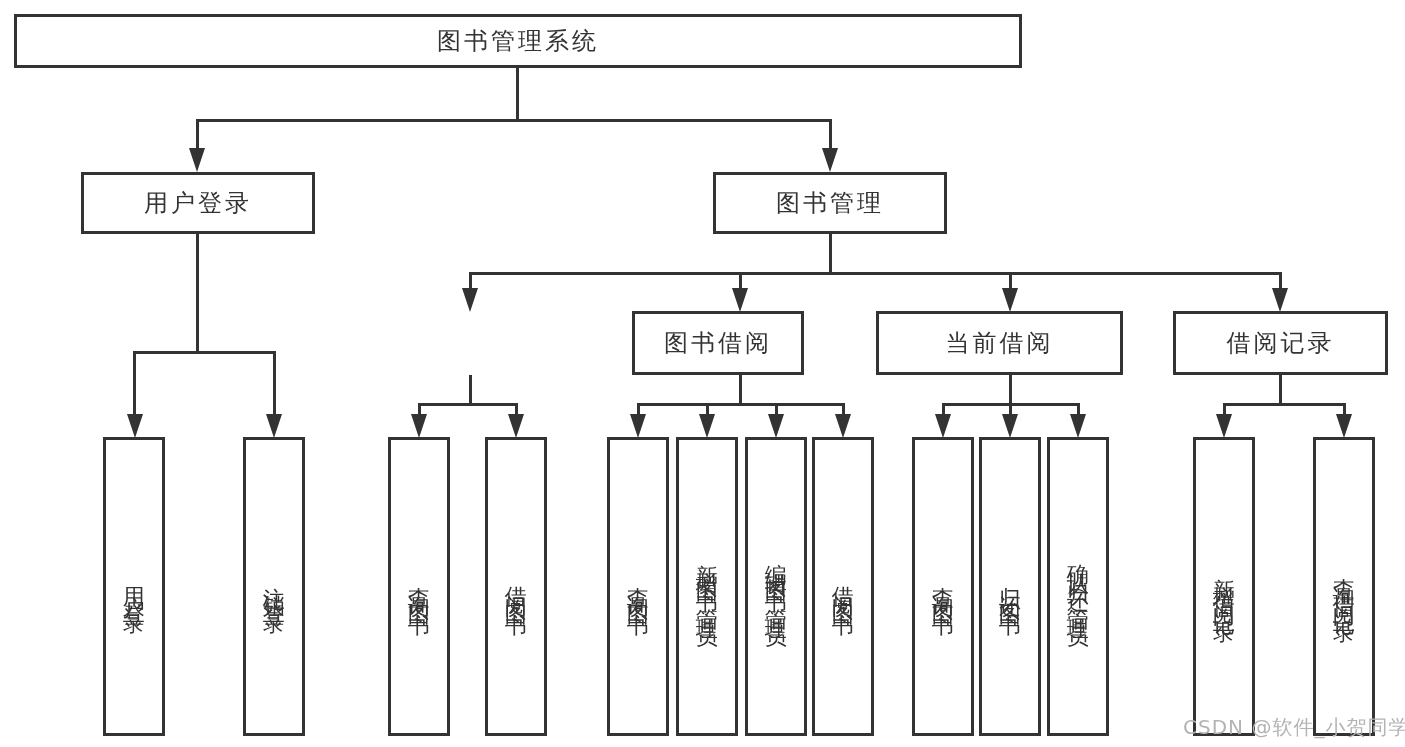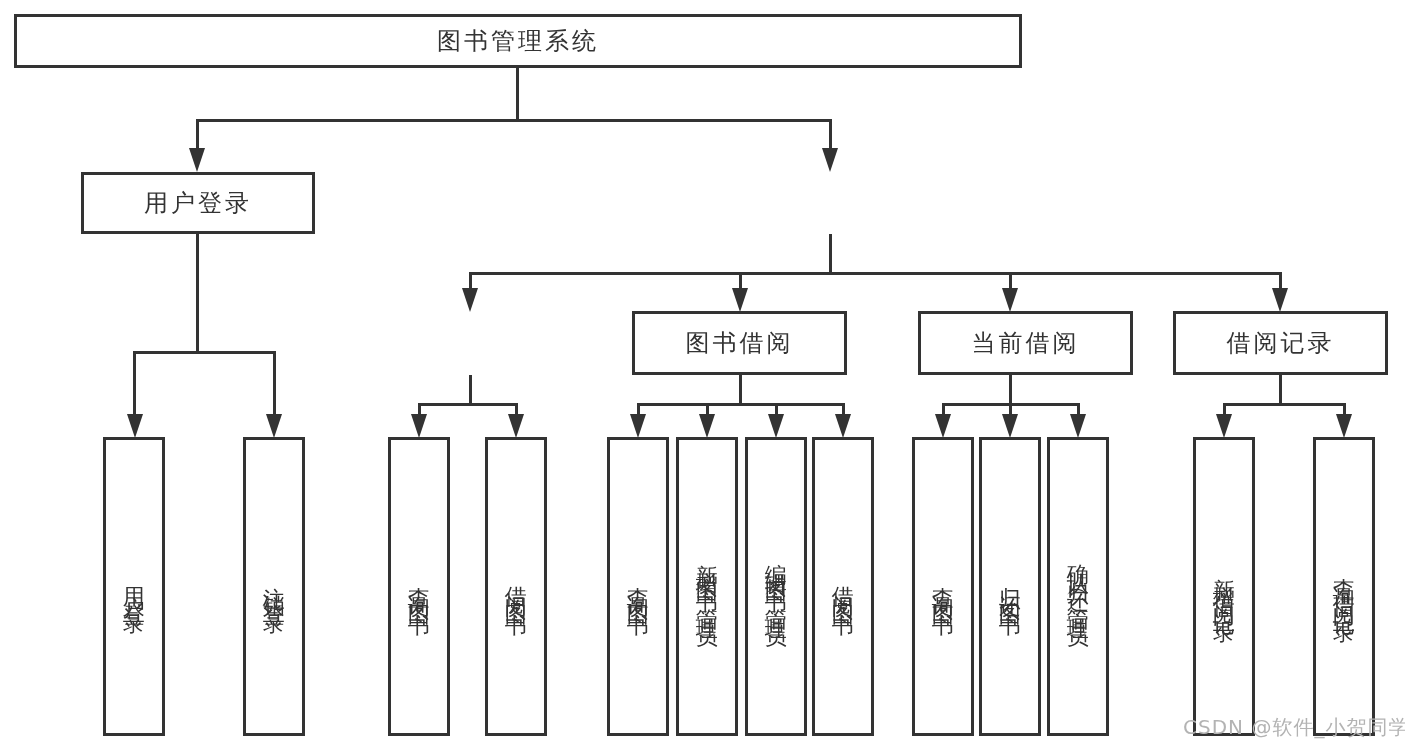--- a/index.html
+++ b/index.html
@@ -46,43 +46,46 @@
   <div class="line" style="left:516px;top:68px;width:3px;height:54px"></div>
   <div class="line" style="left:196px;top:119px;width:636px;height:3px"></div>
   <div class="line" style="left:196px;top:119px;width:3px;height:34px"></div>
   <div class="line" style="left:829px;top:119px;width:3px;height:34px"></div>
   <div class="arrow" style="left:189px;top:148px"></div>
   <div class="arrow" style="left:822px;top:148px"></div>
 
   <div class="node hbox" style="left:81px;top:172px;width:234px;height:62px">
     <span>用户登录</span>
   </div>
+  <div class="node hbox" style="left:713px;top:172px;width:234px;height:62px">
+    <span>图书管理</span>
+  </div>
 
   <div class="line" style="left:196px;top:234px;width:3px;height:120px"></div>
   <div class="line" style="left:133px;top:351px;width:143px;height:3px"></div>
   <div class="line" style="left:133px;top:351px;width:3px;height:64px"></div>
   <div class="line" style="left:273px;top:351px;width:3px;height:64px"></div>
   <div class="arrow" style="left:127px;top:414px"></div>
   <div class="arrow" style="left:266px;top:414px"></div>
 
   <div class="line" style="left:829px;top:234px;width:3px;height:41px"></div>
   <div class="line" style="left:469px;top:272px;width:813px;height:3px"></div>
   <div class="line" style="left:469px;top:272px;width:3px;height:20px"></div>
   <div class="line" style="left:739px;top:272px;width:3px;height:20px"></div>
   <div class="line" style="left:1009px;top:272px;width:3px;height:20px"></div>
   <div class="line" style="left:1279px;top:272px;width:3px;height:20px"></div>
   <div class="arrow" style="left:462px;top:288px"></div>
   <div class="arrow" style="left:732px;top:288px"></div>
   <div class="arrow" style="left:1002px;top:288px"></div>
   <div class="arrow" style="left:1272px;top:288px"></div>
 
-  <div class="node hbox" style="left:632px;top:311px;width:215px;height:64px">
+  <div class="node hbox" style="left:632px;top:311px;width:172px;height:64px">
     <span>图书借阅</span>
   </div>
-  <div class="node hbox" style="left:918px;top:311px;width:215px;height:64px">
+  <div class="node hbox" style="left:876px;top:311px;width:247px;height:64px">
     <span>当前借阅</span>
   </div>
   <div class="node hbox" style="left:1173px;top:311px;width:215px;height:64px">
     <span>借阅记录</span>
   </div>
 
   <div class="line" style="left:469px;top:375px;width:3px;height:30px"></div>
   <div class="line" style="left:739px;top:375px;width:3px;height:30px"></div>
   <div class="line" style="left:1009px;top:375px;width:3px;height:30px"></div>
   <div class="line" style="left:1279px;top:375px;width:3px;height:30px"></div>

